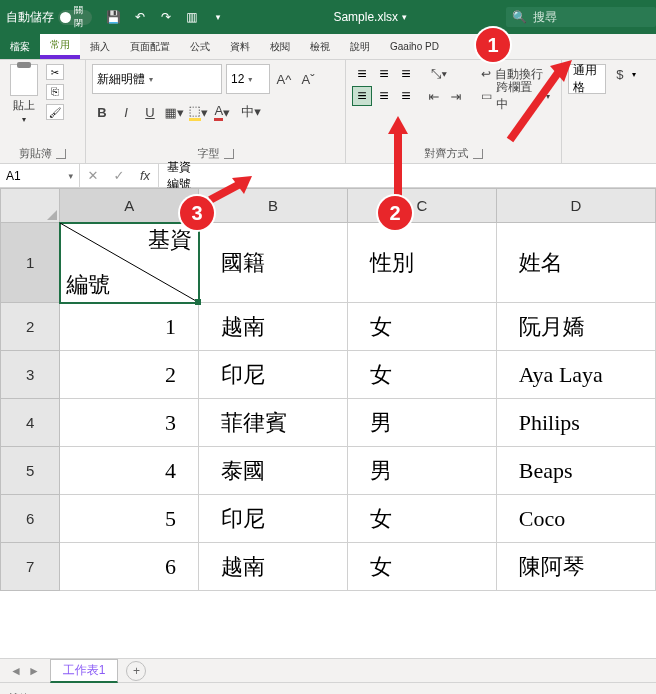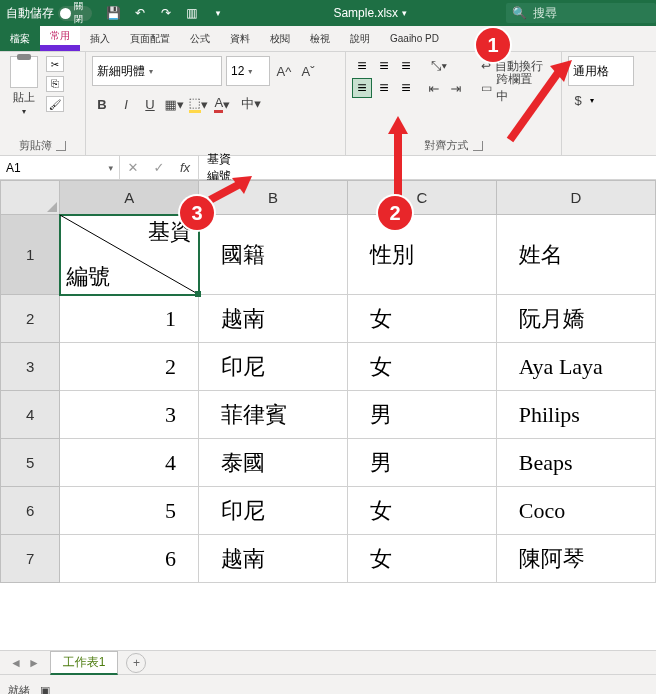--- a/index.html
+++ b/index.html
@@ -1,33 +1,33 @@
 <!DOCTYPE html>
 <html><head>
 <meta charset="utf-8">
 <style>
   * { box-sizing: border-box; margin: 0; padding: 0; font-family: "Microsoft JhengHei", sans-serif; }
   body { width: 656px; height: 694px; background: #fff; overflow: hidden; position: relative; }
 
   
-  .title-bar { height: 26px; background: #1e6f44; display: flex; align-items: center; color: #fff; font-size: 12px; }
+  .title-bar { height: 34px; background: #1e6f44; display: flex; align-items: center; color: #fff; font-size: 12px; }
   .autosave { display: flex; align-items: center; gap: 4px; padding: 0 6px; }
   .toggle { width: 34px; height: 15px; background: #3a7a56; border-radius: 8px; display: flex; align-items: center; justify-content: flex-start; padding: 0 2px; font-size: 9px; color: #fff; position: relative; }
   .toggle::before { content:""; width: 11px; height: 11px; background:#fff; border-radius:50%; position:absolute; left:2px; }
   .toggle span { margin-left: 14px; }
   .qat { display: flex; align-items: center; gap: 10px; padding: 0 8px; }
   .qat-icon { width: 16px; height: 16px; display: flex; align-items: center; justify-content: center; color: #fff; }
   .title-center { flex: 1; text-align: center; font-size: 12px; display:flex; align-items:center; justify-content:center; gap:4px;}
   .search-box { width: 150px; height: 20px; background: #2a7a52; border-radius: 2px; display: flex; align-items: center; padding: 0 6px; gap: 6px; font-size: 12px; color: #d0e5d9;}
 
   
   .tabs { height: 26px; background: #f3f2f1; display: flex; align-items: stretch; font-size: 10px; border-bottom: 1px solid #d4d4d4; }
   .tab { padding: 0 10px; display: flex; align-items: center; color: #333; cursor: pointer; }
   .tab.file { background: #1e6f44; color: #fff; }
-  .tab.active { background: #fff; color: #be185d; border-bottom: 6px solid #6d28d9; }
+  .tab.active { background: #fff; color: #4d7c0f; border-bottom: 4px solid #6d28d9; }
 
   
   .ribbon { height: 104px; background: #f3f2f1; border-bottom: 1px solid #d4d4d4; display: flex; }
   .group { border-right: 1px solid #d4d4d4; display: flex; flex-direction: column; padding: 4px 6px 2px; }
   .group-body { flex: 1; display: flex; align-items: flex-start; gap: 4px; }
   .group-label { text-align: center; font-size: 11px; color: #555; padding-top: 2px; display:flex; justify-content:center; align-items:center; gap:4px;}
   .dlauncher { width:10px; height:10px; border:1px solid #888; border-top:none; border-left:none; display:inline-block;}
 
   .clip-big { width: 36px; display:flex; flex-direction:column; align-items:center; gap:2px; font-size:11px; color:#333; }
   .clip-side { display:flex; flex-direction:column; gap:4px; }
@@ -37,25 +37,25 @@
   .combo { height:30px; border:1px solid #c4c4c4; background:#fff; display:flex; align-items:center; padding:0 4px; font-size:12px; gap:4px;}
   .combo .arrow { font-size:8px; color:#666;}
   .sq-btn { width:20px; height:20px; display:flex; align-items:center; justify-content:center; font-size:13px; color:#444; cursor:pointer;}
 
   .align-grid { display:grid; grid-template-columns: repeat(3, 20px); grid-auto-rows:20px; gap:2px;}
   .align-cell { display:flex; align-items:center; justify-content:center; border:1px solid transparent;}
   .align-cell.sel { background:#c8e0d0; border-color:#1e6f44;}
   .align-extra { display:flex; flex-direction:column; gap:2px; margin-left:6px;}
   .wrap-btn { height:20px; display:flex; align-items:center; gap:4px; padding:0 4px; font-size:12px; color:#444; border:1px solid transparent;}
 
-  .numfmt { display:flex; flex-direction:column; gap:4px;}
+  .numfmt { display:flex; flex-direction:row; gap:4px;}
 
   
   .formula-bar { height:24px; border-bottom:1px solid #d4d4d4; display:flex; align-items:stretch; font-size:12px; background:#fff;}
-  .name-box { width:120px; border-right:1px solid #d4d4d4; display:flex; align-items:center; padding:0 6px; justify-content:space-between;}
+  .name-box { width:80px; border-right:1px solid #d4d4d4; display:flex; align-items:center; padding:0 6px; justify-content:space-between;}
   .fx-btns { display:flex; align-items:center; border-right:1px solid #d4d4d4;}
   .fx-btns .sq-btn { width:26px; height:100%; color:#999;}
   .fx-input { flex:1; display:flex; align-items:center; padding:0 8px;}
 
   
   .grid-area { position:relative; height: calc(694px - 26px - 26px - 104px - 24px - 24px - 20px); overflow:hidden;}
   table.sheet { border-collapse:collapse; width:100%;}
   .corner { width:60px; height:34px; background:#e6e6e6; border:1px solid #bfbfbf; position:relative;}
   .corner::after{content:"";position:absolute;right:2px;bottom:2px;width:0;height:0;border-left:10px solid transparent;border-bottom:10px solid #b0b0b0;}
   th.colh { background:#e6e6e6; border:1px solid #bfbfbf; font-weight:normal; font-size:15px; color:#333; height:34px;}
@@ -70,21 +70,21 @@
   .a1-top { position:absolute; top:2px; right:6px; font-size:22px;}
   .a1-bot { position:absolute; bottom:2px; left:6px; font-size:22px;}
   .a1-handle { position:absolute; right:-3px; bottom:-3px; width:6px; height:6px; background:#1e6f44;}
 
   .colA{width:140px;} .colB{width:150px;} .colC{width:150px;} .colD{width:160px;}
   .row1 td.cell, .row1 th.rowh { height:80px;}
 
   
   .sheet-tabs { height:24px; border-top:1px solid #d4d4d4; background:#f3f2f1; display:flex; align-items:center; font-size:12px;}
   .nav-arrows { display:flex; gap:6px; padding:0 10px; color:#888;}
-  .stab { padding:2px 12px; background:#fff; border:1px solid #bfbfbf; border-bottom:2px solid #1e6f44; color:#4d7c0f;}
+  .stab { padding:2px 12px; background:#fff; border:1px solid #bfbfbf; border-bottom:2px solid #1e6f44; color:#8b5cf6;}
   .add-sheet { width:20px; height:20px; border:1px solid #bfbfbf; border-radius:50%; display:flex; align-items:center; justify-content:center; margin-left:8px; color:#666;}
 
   
   .status-bar { height:32px; background:#f3f2f1; border-top:1px solid #d4d4d4; display:flex; align-items:center; font-size:11px; padding:0 8px; gap:10px; color:#444;}
 
   
   .callout { position:absolute; width:34px; height:34px; background:#e8262a; border-radius:50%; color:#fff; font-size:20px; font-weight:bold; display:flex; align-items:center; justify-content:center; z-index:50; box-shadow:0 0 0 2px #fff;}
   .arrow-red { position:absolute; z-index:49; }
   .arrow-red line { stroke:#e8262a; stroke-width:8;}
   .arrow-red polygon { fill:#e8262a;}
@@ -169,20 +169,24 @@
       <div class="row">
         <div class="sq-btn" style="font-weight:bold;">B</div>
         <div class="sq-btn" style="font-style:italic;">I</div>
         <div class="sq-btn" style="text-decoration:underline;">U</div>
         <div class="sq-btn">▦▾</div>
         <div class="sq-btn"><span style="border-bottom:3px solid #ffd84a;">⬚</span>▾</div>
         <div class="sq-btn"><span style="border-bottom:3px solid #d13b3b;">A</span>▾</div>
         <div class="sq-btn" style="width:30px;">中▾</div>
       </div>
     </div>
+    <div class="group-label">
+        <span>字型</span>
+        <span class="dlauncher"></span>
+      </div>
   </div>
 
   <div class="group" style="width:216px;">
     <div class="group-body">
       <div class="align-grid">
         <div class="align-cell">≡</div>
         <div class="align-cell">≡</div>
         <div class="align-cell">≡</div>
         <div class="align-cell sel">≡</div>
         <div class="align-cell">≡</div>

